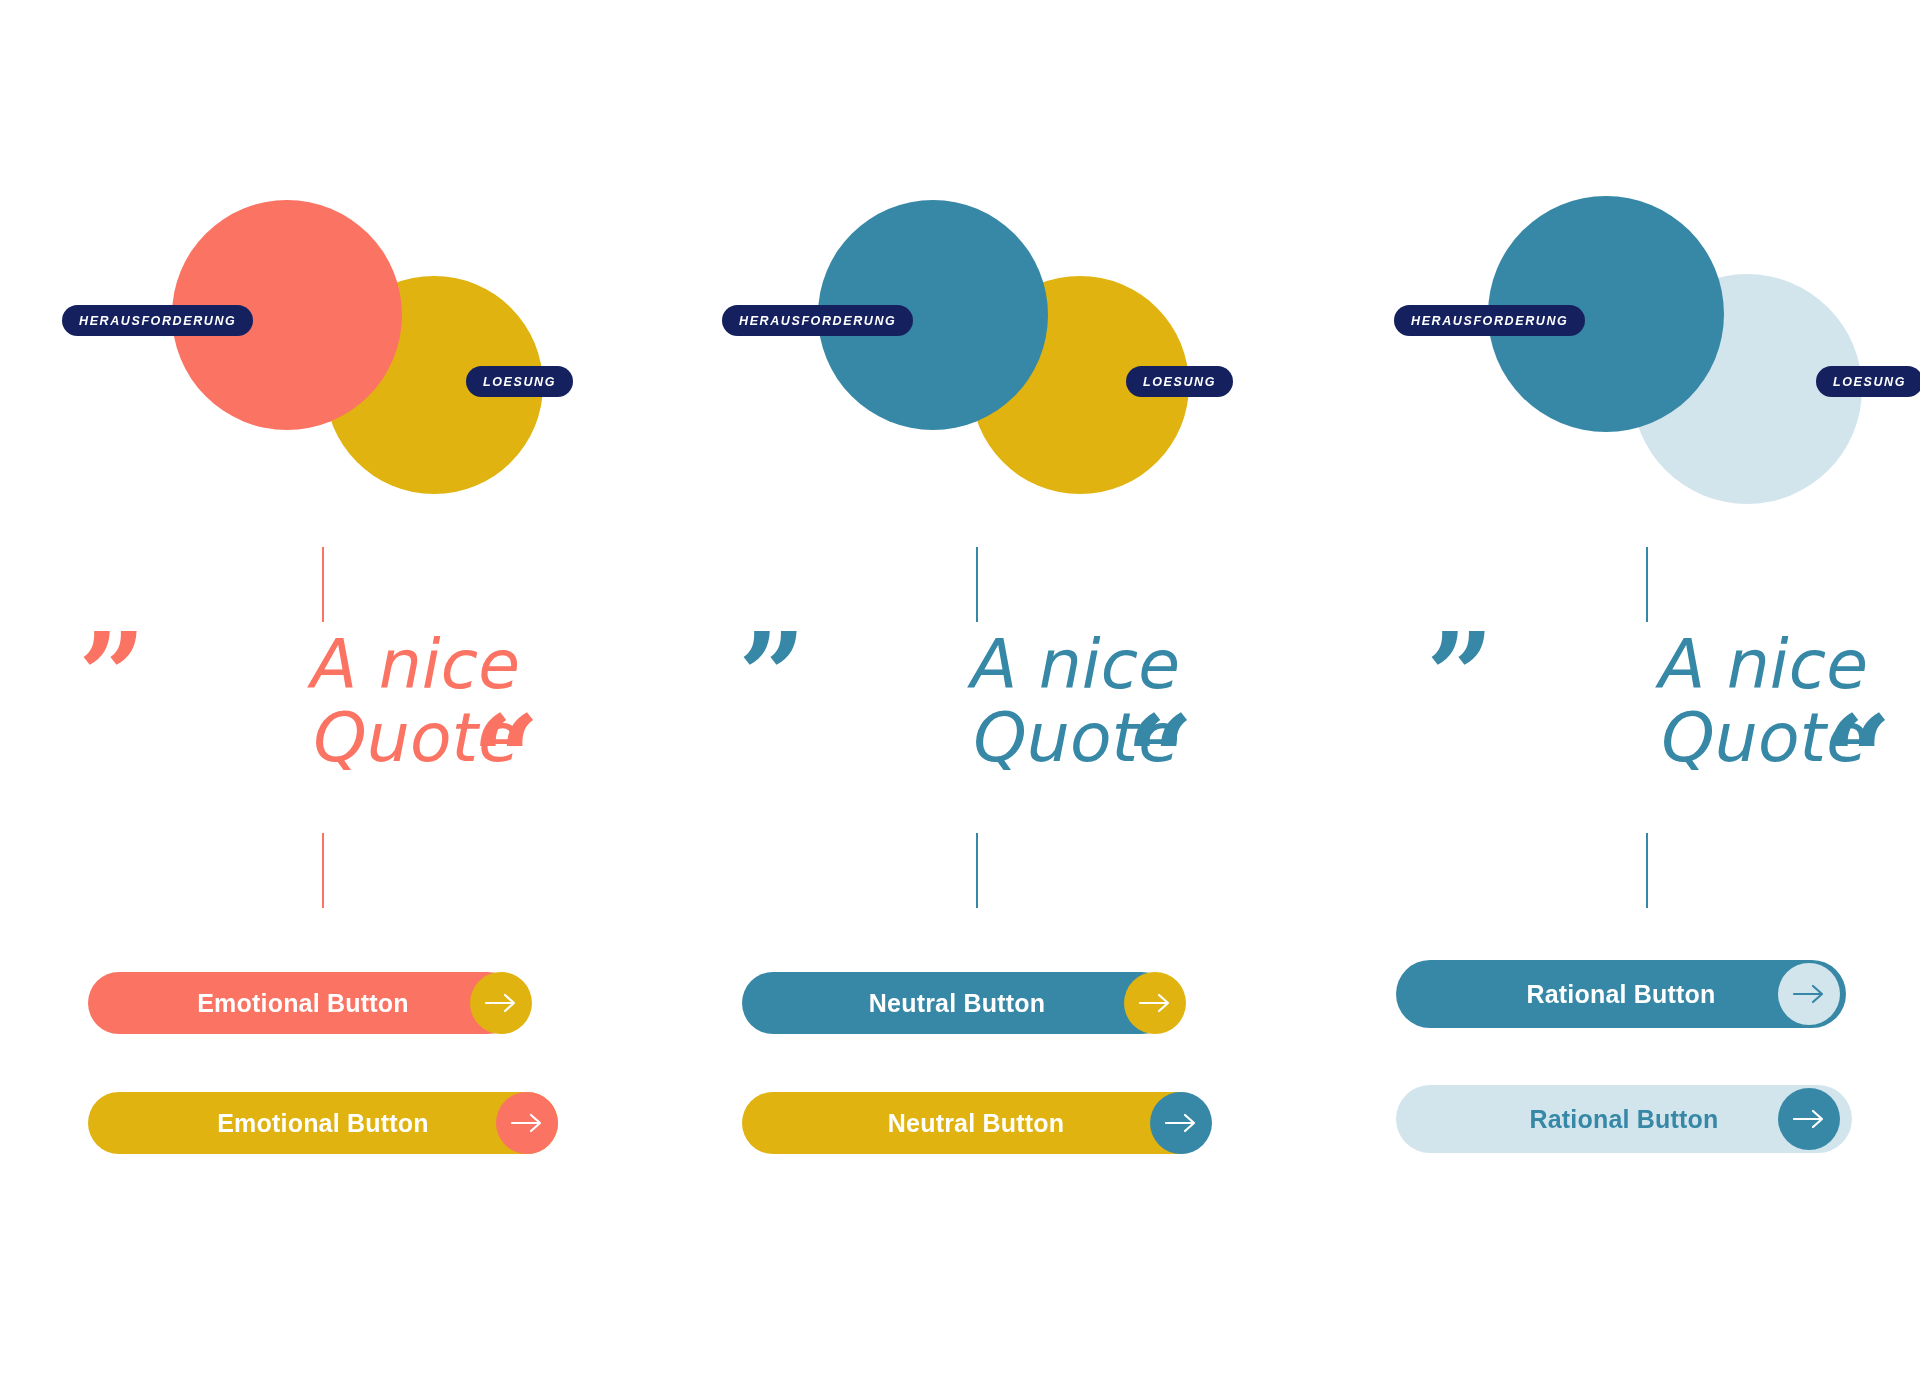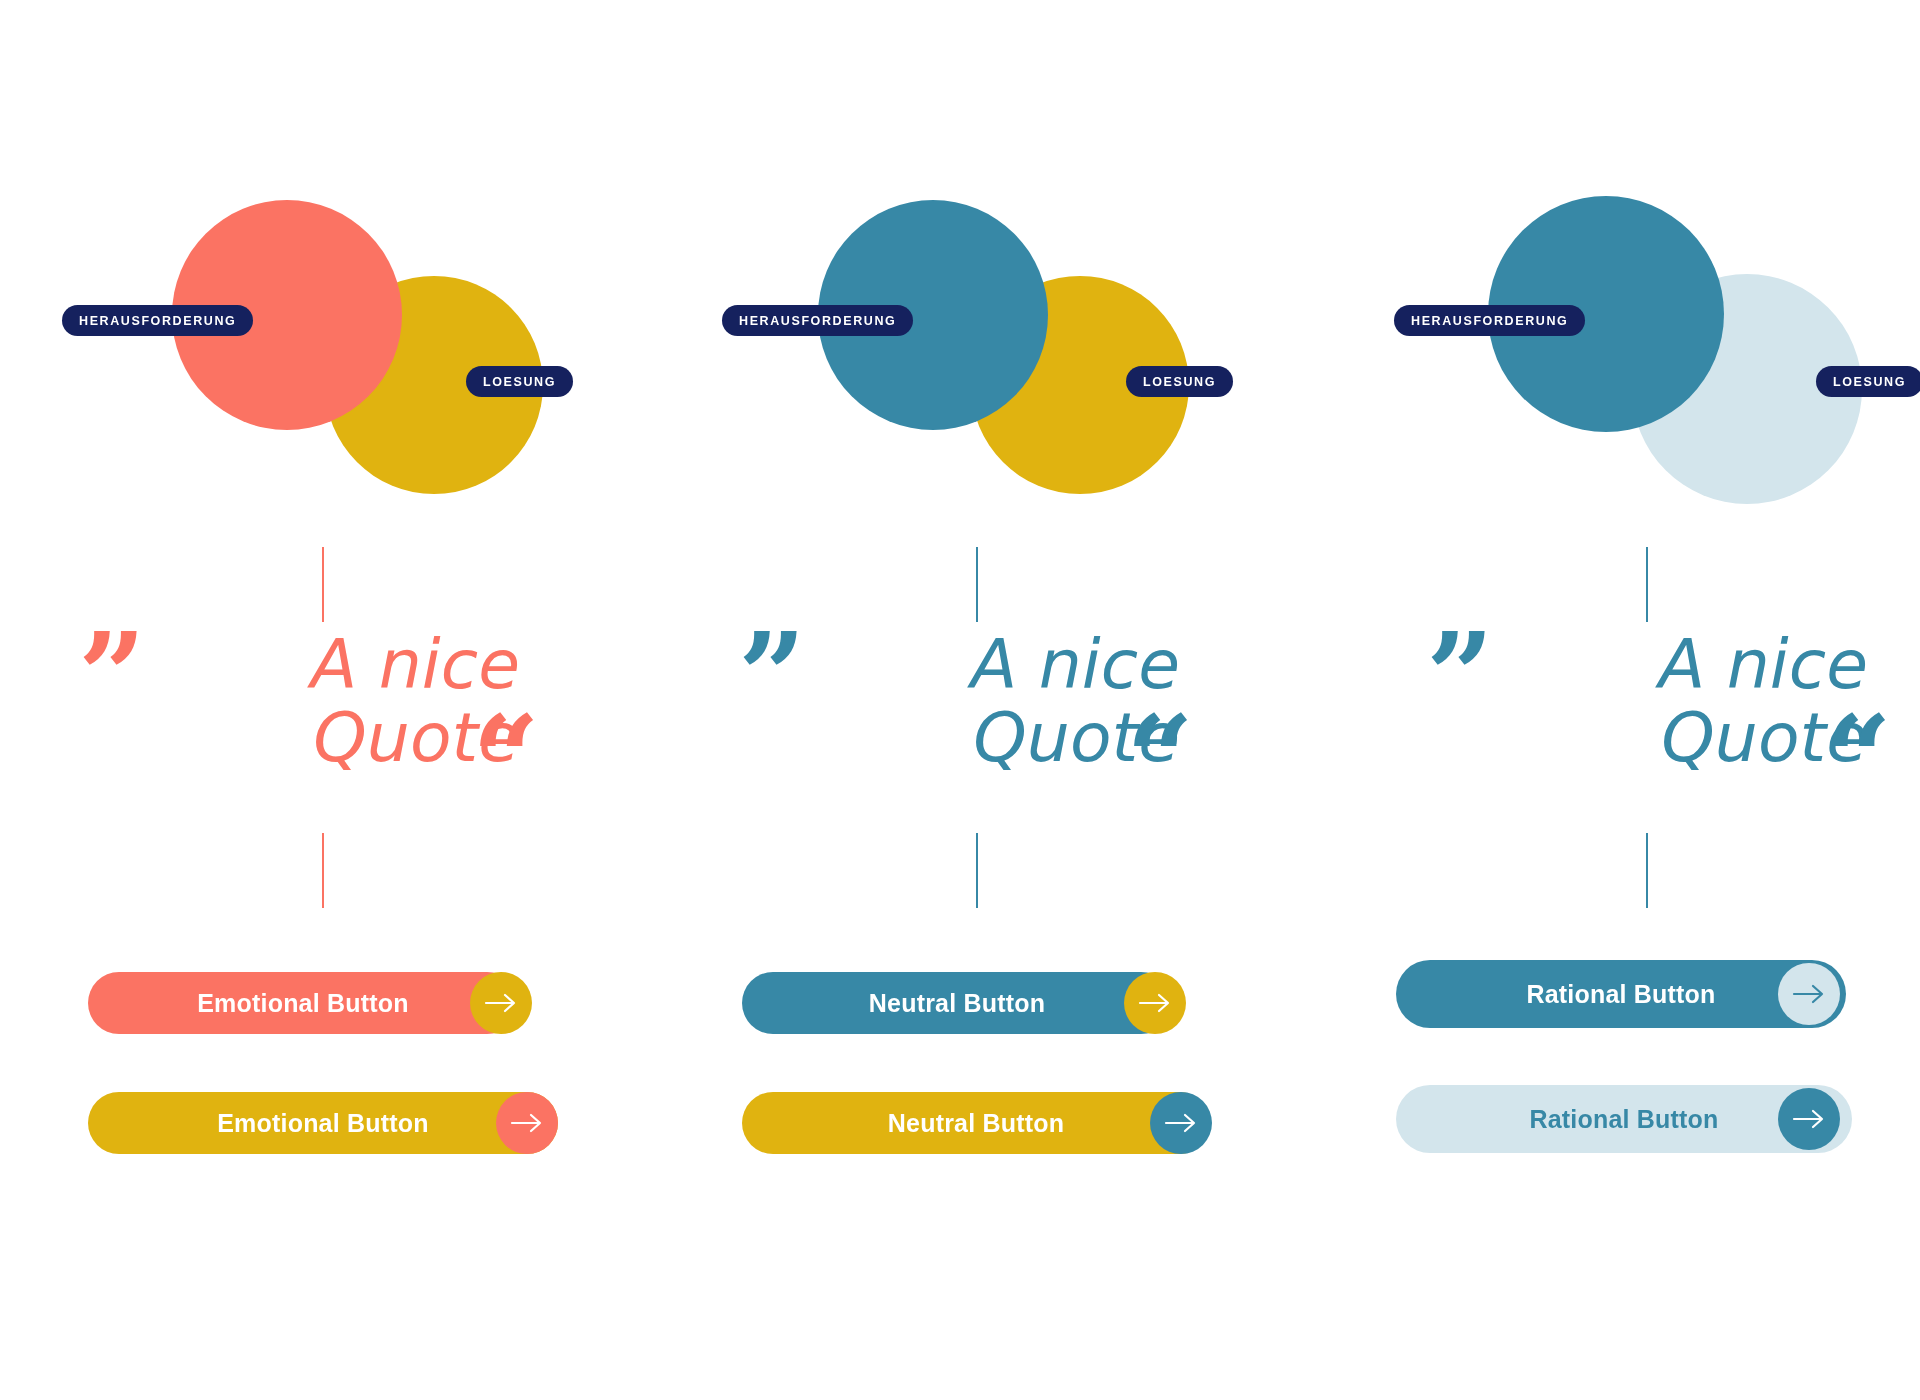--- a/index.html
+++ b/index.html
@@ -20,20 +20,21 @@
   .cluster{position:absolute;left:0;top:190px;width:640px;height:330px;}
   .circle{position:absolute;border-radius:50%;}
   .circle-primary{width:230px;height:230px;left:172px;top:10px;z-index:3;}
   .circle-secondary{width:218px;height:218px;left:325px;top:86px;z-index:2;}
 
   .pill{
     position:absolute;background:#15215E;color:#ffffff;
     border-radius:999px;display:flex;align-items:center;justify-content:center;
     font-weight:bold;letter-spacing:1.6px;white-space:nowrap;
     z-index:5;
+    font-style:italic;
   }
   .pill-challenge{left:62px;top:305px;height:31px;padding:0 17px;font-size:12.5px;}
   .pill-solution{left:466px;top:366px;height:31px;padding:0 17px;font-size:12.5px;}
 
   
   .connector{position:absolute;left:322px;width:2px;}
   .connector-top{top:547px;height:75px;}
   .connector-bottom{top:833px;height:75px;}
   .quote-mark{
     position:absolute;font-family:"DejaVu Serif",serif;font-weight:bold;

